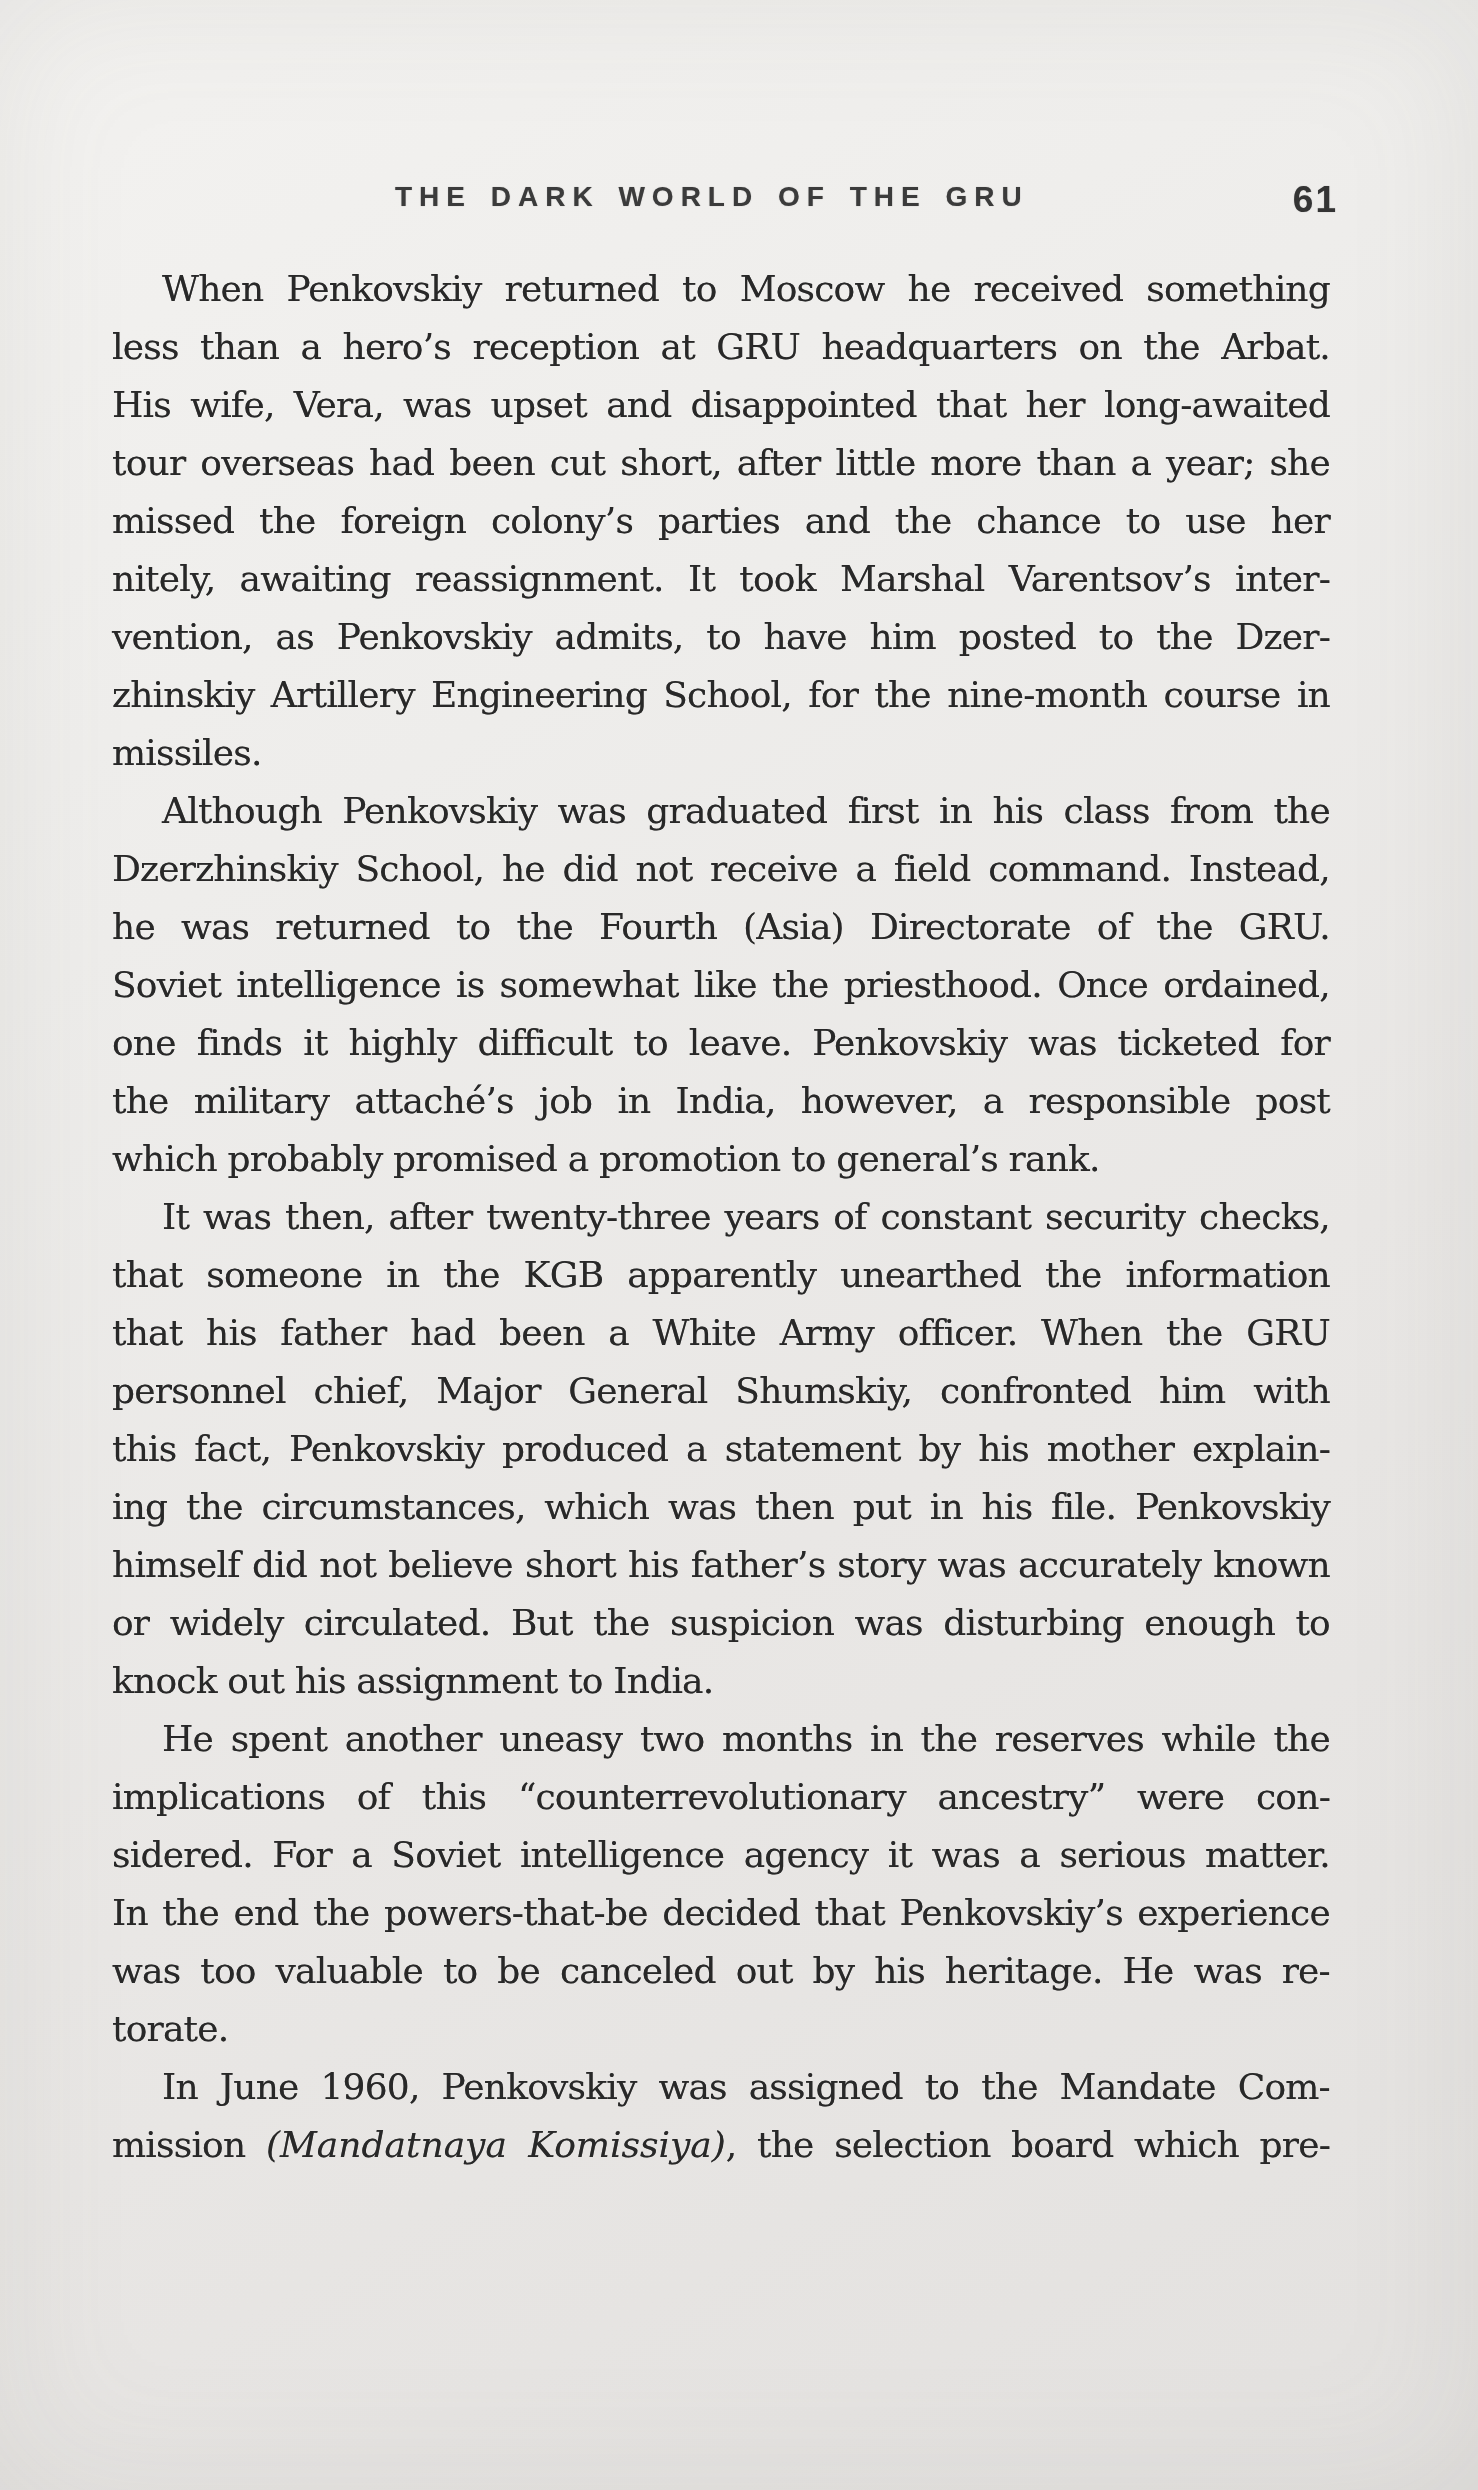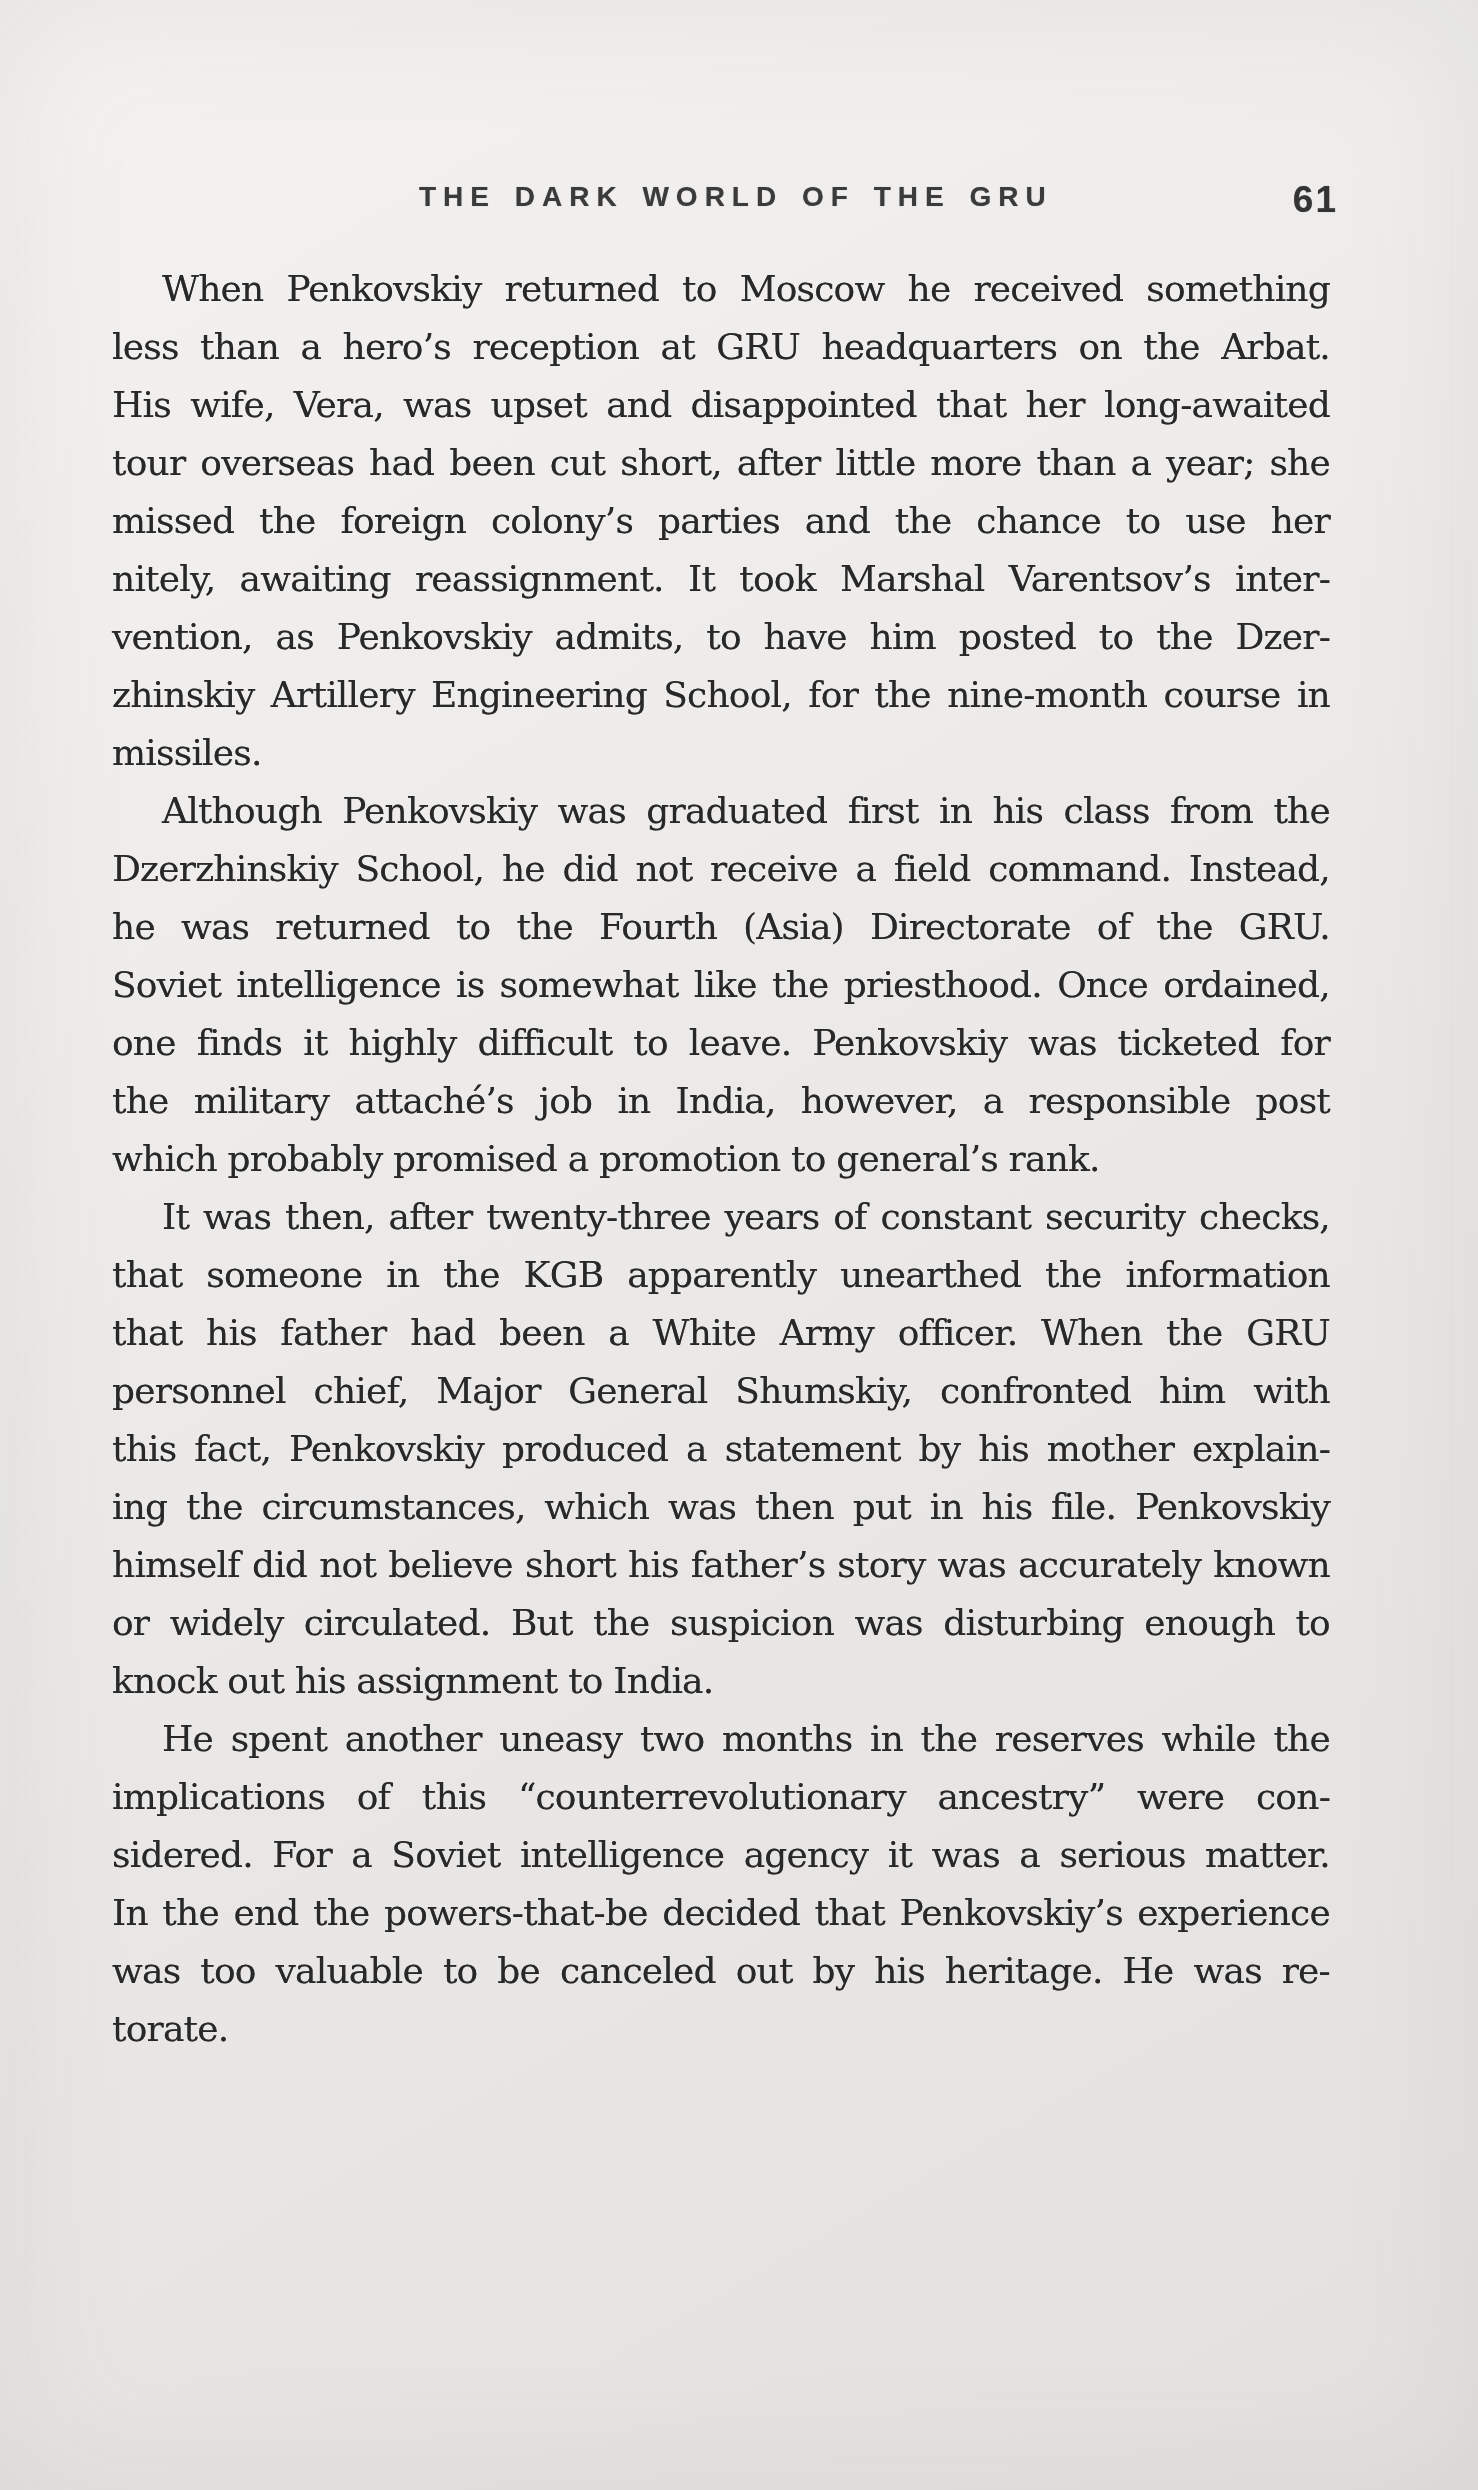--- a/index.html
+++ b/index.html
@@ -13,21 +13,21 @@
     height: 2490px;
     margin: 0 auto;
     overflow: hidden;
     background: linear-gradient(150deg, #f3f2f0 0%, #eeedeb 30%, #e9e7e5 60%, #e3e1df 100%);
     box-shadow: inset 0 0 140px rgba(110,105,100,0.10);
     font-family: "DejaVu Serif", serif;
   }
   .running-header {
     position: absolute;
     top: 183px;
-    left: 419px;
+    left: 395px;
     font-family: "Liberation Sans", sans-serif;
     font-weight: 700;
     font-size: 28px;
     line-height: 1;
     letter-spacing: 7px;
     word-spacing: 4px;
     color: #3b3b3b;
     text-shadow: 0 0 1px rgba(55,55,55,0.45);
     white-space: nowrap;
   }
@@ -117,14 +117,18 @@
         <div class="line flush">knock out his assignment to India.</div>
       </div>
       <div class="paragraph">
         <div class="line indent">He spent another uneasy two months in the reserves while the</div>
         <div class="line">implications of this “counterrevolutionary ancestry” were con-</div>
         <div class="line">sidered. For a Soviet intelligence agency it was a serious matter.</div>
         <div class="line">In the end the powers-that-be decided that Penkovskiy’s experience</div>
         <div class="line">was too valuable to be canceled out by his heritage. He was re-</div>
         <div class="line flush">torate.</div>
       </div>
+      <div class="paragraph">
+        <div class="line indent">In June 1960, Penkovskiy was assigned to the Mandate Com-</div>
+        <div class="line">mission <em>(Mandatnaya Komissiya)</em>, the selection board which pre-</div>
+      </div>
     </div>
 </div>
 
 </body></html>

